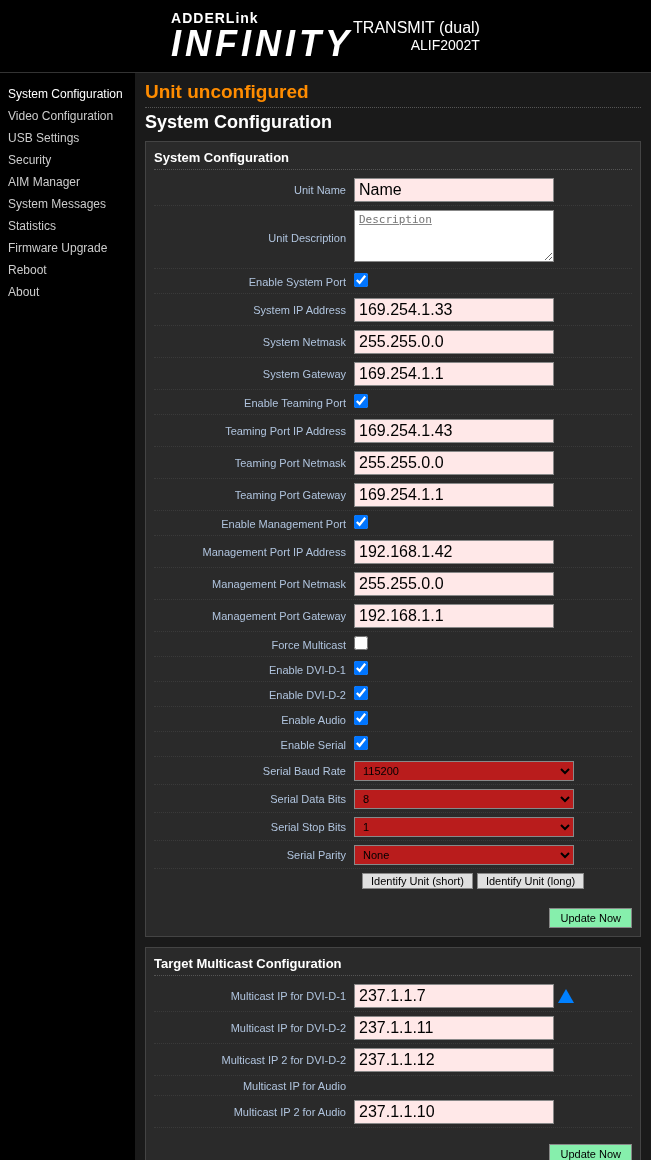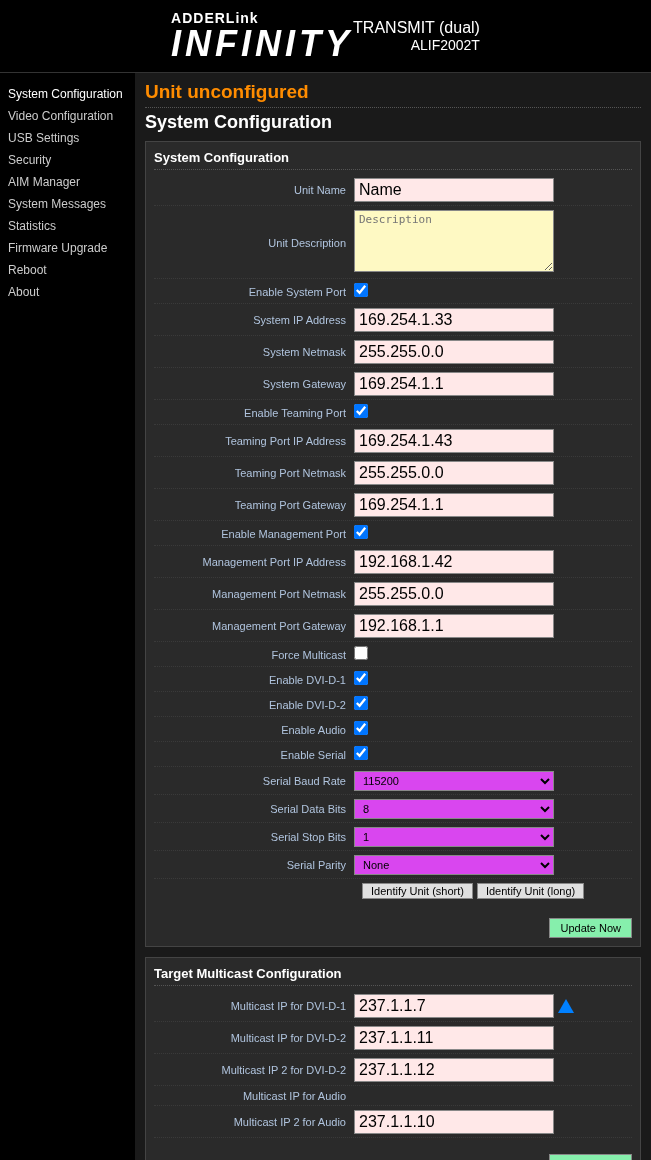--- a/index.html
+++ b/index.html
@@ -138,41 +138,42 @@
     }
     .form-value input[type="text"] {
       background-color: #ffe8e8;
       border: 1px solid #888;
       color: #000;
       font-size: 16px;
       padding: 2px 4px;
       width: 200px;
     }
     .form-value textarea {
-      background-color: #fef9c3;
+      background-color: #ffffff;
       border: 1px solid #888;
       color: #888;
       font-size: 11px;
       padding: 2px 4px;
       width: 200px;
-      height: 62px;
+      height: 52px;
       resize: vertical;
+      text-decoration: underline;
     }
     .form-value input[type="checkbox"] {
       width: 14px;
       height: 14px;
       cursor: pointer;
     }
     .form-value select {
-      background-color: #d946ef;
+      background-color: #b91c1c;
       border: 1px solid #888;
       color: #000;
       font-size: 11px;
       padding: 2px 4px;
-      width: 200px;
+      width: 220px;
       cursor: pointer;
     }
 
     
     .btn-identify {
       background-color: #e0e0e0;
       border: 1px solid #888;
       color: #000;
       font-size: 11px;
       padding: 1px 8px;

